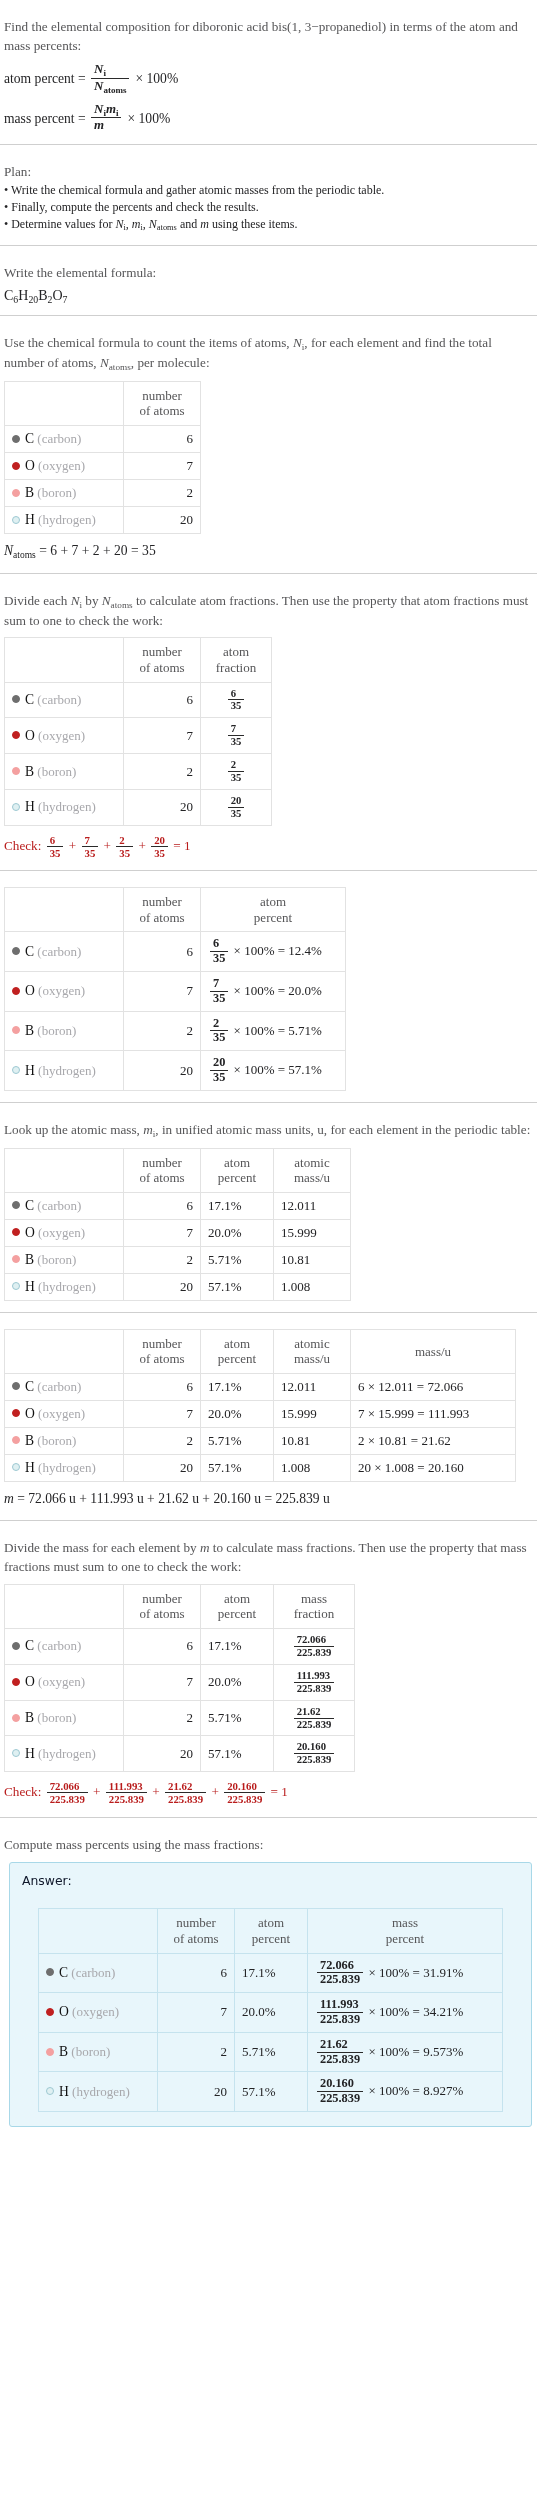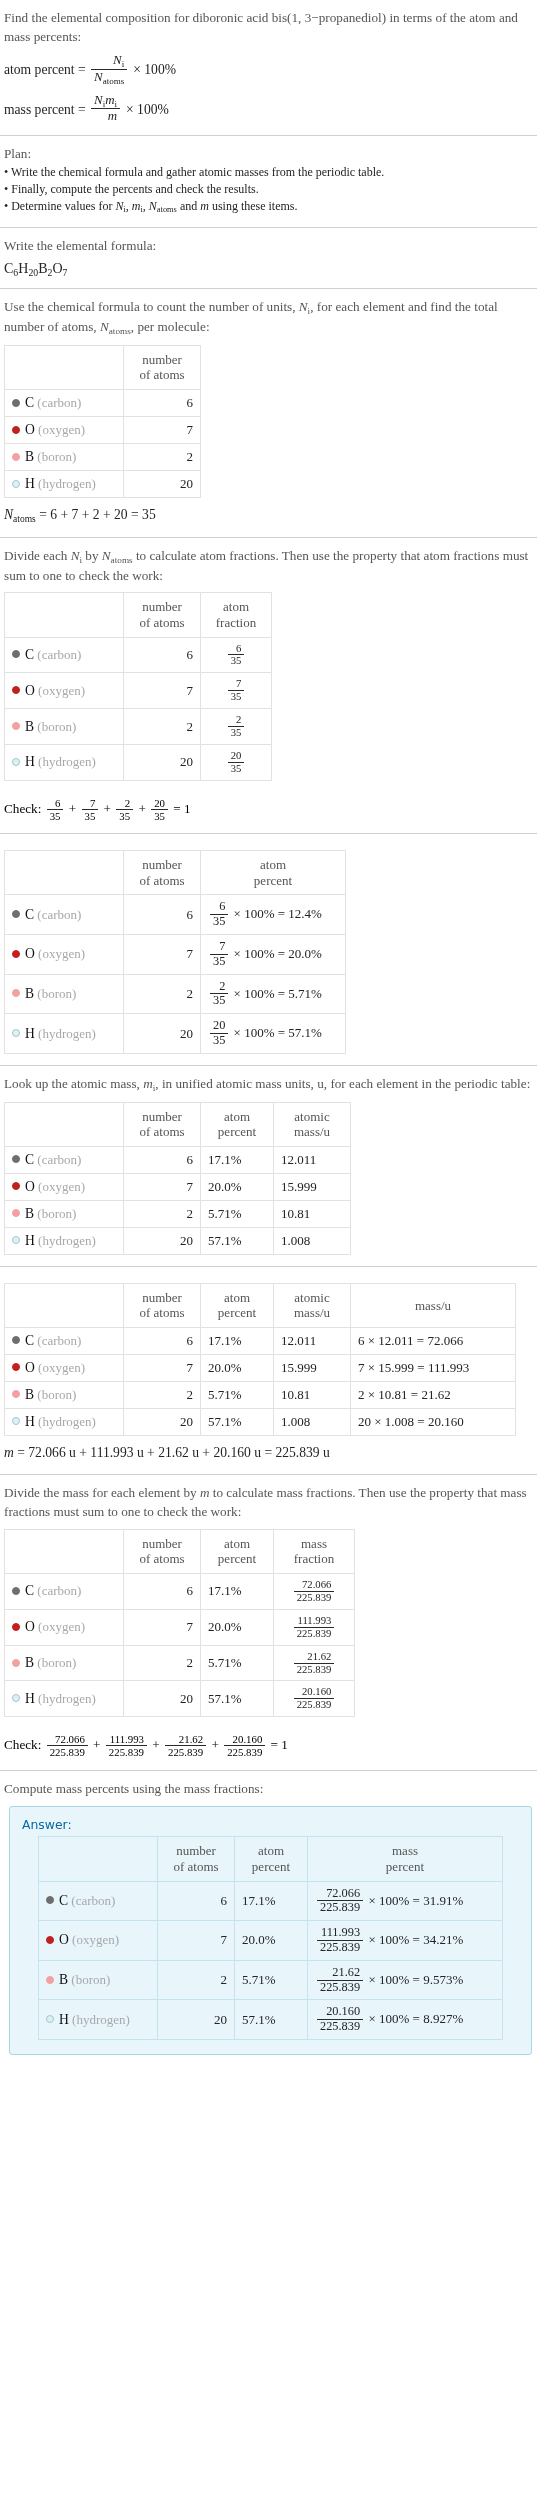--- a/index.html
+++ b/index.html
@@ -24,39 +24,41 @@
     height: 1px;
     background: #cfcfcf;
     margin: 0;
     width: 537px;
   }
 
   .prose {
     color: #555557;
     line-height: 1.42;
     font-size: 13.2px;
+    margin-top: 9px;
   }
   .bullet { color: #232325; line-height: 1.42; font-size: 12px; }
   .mathline {
     color: #232325;
     font-size: 13.6px;
     line-height: 1.5;
     margin-top: 7px;
   }
   .mi { font-style: italic; font-family: "Liberation Serif", serif; }
   .sub { font-size: 0.70em; vertical-align: -0.28em; font-style: normal; }
   .rm { font-style: normal; }
 
   
   .frac {
     display: inline-block;
     vertical-align: -0.52em;
-    text-align: right;
+    text-align: left;
     line-height: 1.12;
     margin: 0 2px;
+    font-weight: bold;
   }
   .frac .num { display: block; padding: 0 3px; font-size: 0.82em; }
   .frac .den {
     display: block;
     border-top: 1px solid #2a2a2a;
     padding: 0 3px;
     font-size: 0.82em;
   }
   .frac.big .num, .frac.big .den { font-size: 0.95em; }
 
@@ -88,41 +90,41 @@
     width: 8px; height: 8px;
     border-radius: 50%;
     margin-right: 5px;
     vertical-align: 0.5px;
     box-sizing: border-box;
   }
   .sym { color: #111; font-size: 13.6px; }
   .nm  { color: #a8a8ac; }
 
   .check {
-    margin-top: 16px;
-    color: #000000;
+    margin-top: 8px;
+    color: #b91c1c;
     font-size: 13.2px;
   }
 
   .formula { font-size: 14px; color: #232325; margin-top: 5px; }
 
   .answer-box {
     border: 1px solid #a8d8e8;
     background: #e8f6fb;
     border-radius: 3px;
     padding: 10px 12px 14px 12px;
     box-sizing: border-box;
     width: 523px;
     margin: 8px 5px 6px 5px;
   }
   .answer-label {
     font-family: "DejaVu Sans", "Liberation Sans", sans-serif;
     font-size: 12.4px;
-    color: #0369a1;
-    margin-bottom: 4px;
+    color: #0f172a;
+    margin-bottom: 20px;
   }
   .answer-box table.grid { margin: 0 auto; }
   .answer-box table.grid td { border-color: #c5e3ee; }
   .sp { display:inline-block; width:4px; }
 </style>
 </head>
 <body>
 
 <div class="page">
 
@@ -155,21 +157,21 @@
     <div class="prose">Write the elemental formula:</div>
     <div class="formula">
       <span><span>C</span><span class="sub">6</span></span><span><span>H</span><span class="sub">20</span></span><span><span>B</span><span class="sub">2</span></span><span><span>O</span><span class="sub">7</span></span>
     </div>
   </div>
 
   <div class="rule"></div>
 
   <div class="section">
     <div class="prose">
-      <span>Use the chemical formula to count the number of units, </span><span class="mi">N</span><span class="sub mi">i</span><span>, for each element and find the total number of atoms, </span><span class="mi">N</span><span class="sub rm">atoms</span><span>, per molecule:</span>
+      <span>Use the chemical formula to count the items of atoms, </span><span class="mi">N</span><span class="sub mi">i</span><span>, for each element and find the total number of atoms, </span><span class="mi">N</span><span class="sub rm">atoms</span><span>, per molecule:</span>
     </div>
 
     <table class="grid">
       <thead>
         <tr>
           <td style="width:104px"></td>
           <td style="width:62px">
             <span>number</span><br><span>of atoms</span>
           </td>
         </tr>

